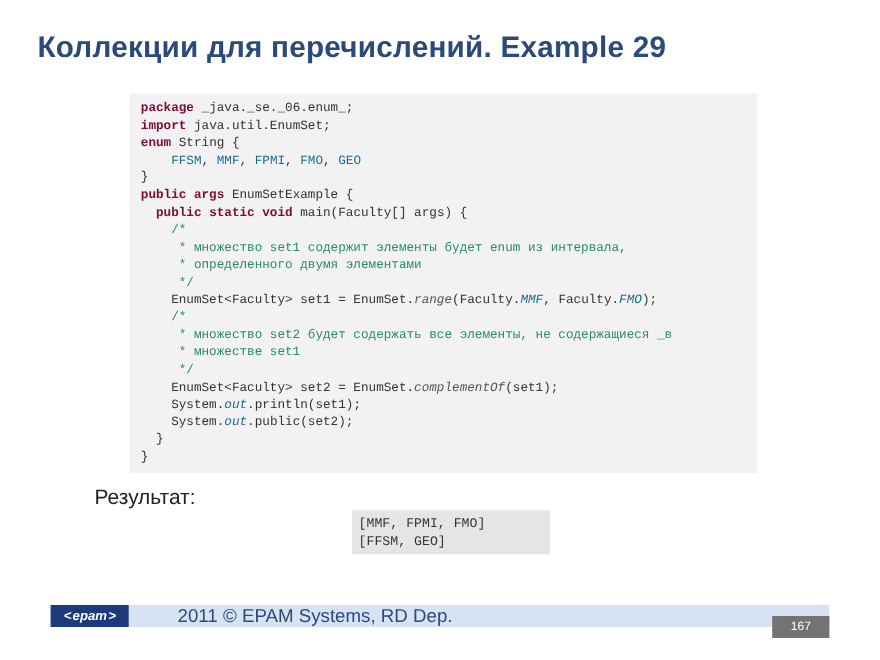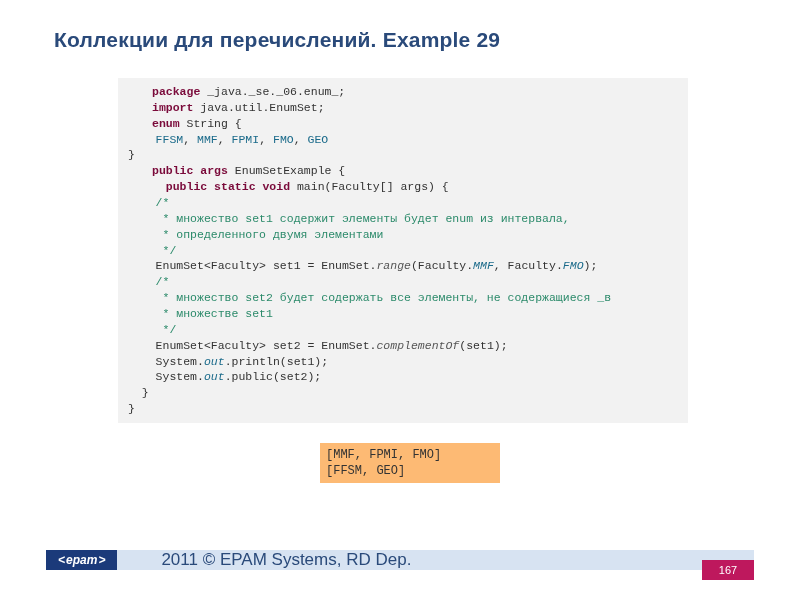--- a/index.html
+++ b/index.html
@@ -1,32 +1,32 @@
 <!DOCTYPE html>
 <html><head>
 <meta charset="utf-8">
 <style>
   * { margin: 0; padding: 0; box-sizing: border-box; }
   body { width: 800px; height: 600px; background: #fff; font-family: Arial, sans-serif; position: relative; overflow: hidden; }
   .slide { width: 800px; height: 600px; background: #fff; position: relative; }
-  .title { color: #2a4a7a; font-size: 21px; font-weight: bold; padding: 28px 0 0 54px; letter-spacing: 0.2px; }
+  .title { color: #2a4a7a; font-size: 27px; font-weight: bold; padding: 28px 0 0 34px; letter-spacing: 0.2px; }
   .code-block { background: #f2f2f2; margin: 26px 0 0 118px; width: 570px; padding: 6px 8px 6px 10px; font-family: "Courier New", Courier, monospace; font-size: 11.5px; line-height: 1.38; color: #333; white-space: pre; overflow: hidden; }
-  .kw { color: #7a0a3a; font-weight: bold; margin-left: 24px; }
+  .kw { color: #7a0a3a; font-weight: bold; }
   .enum-val { color: #1a6a8a; }
   .method-i { color: #555; font-style: italic; }
   .field-i { color: #1a6a8a; font-style: italic; }
   .comment { color: #2b8a6a; }
   .result-label { font-size: 19px; color: #222; margin: 12px 0 0 86px; }
-  .result-box { background: #fdba74; margin: 20px 0 0 320px; width: 180px; padding: 4px 6px; font-family: "Courier New", Courier, monospace; font-size: 12px; line-height: 1.35; color: #333; white-space: pre; }
+  .result-box { background: #e5e5e5; margin: 0 0 0 320px; width: 180px; padding: 4px 6px; font-family: "Courier New", Courier, monospace; font-size: 12px; line-height: 1.35; color: #333; white-space: pre; }
   .footer { position: absolute; left: 46px; right: 46px; bottom: 30px; height: 20px; background: #d7e3f2; display: flex; align-items: center; }
   .footer-epam { background: #1b3a7a; color: #fff; font-weight: bold; font-size: 12px; padding: 0 12px; height: 100%; display: flex; align-items: center; font-style: italic; }
   .footer-epam .lt { font-weight: bold; margin-right: 1px; }
   .footer-epam .gt { font-weight: bold; margin-left: 1px; }
   .footer-text { color: #2a4a7a; font-size: 17px; padding-left: 44px; }
-  .footer-page { background: #be185d; color: #fff; font-size: 11px; width: 52px; height: 100%; display: flex; align-items: center; justify-content: center; margin-left: auto; margin-top: 20px; }
+  .footer-page { background: #737373; color: #fff; font-size: 11px; width: 52px; height: 100%; display: flex; align-items: center; justify-content: center; margin-left: auto; margin-top: 20px; }
 </style>
 </head>
 <body>
 
 <div class="slide">
 
   <div class="title">Коллекции для перечислений. Example 29</div>
 
   <div class="code-block"><span class="kw">package</span><span> _java._se._06.enum_;</span>
 <span class="kw">import</span><span> java.util.EnumSet;</span>
@@ -43,20 +43,21 @@
 <span class="comment">    /*</span>
 <span class="comment">     * множество set2 будет содержать все элементы, не содержащиеся _в</span>
 <span class="comment">     * множестве set1</span>
 <span class="comment">     */</span>
 <span>    EnumSet&lt;Faculty&gt; set2 = EnumSet.</span><span class="method-i">complementOf</span><span>(set1);</span>
 <span>    System.</span><span class="field-i">out</span><span>.println(set1);</span>
 <span>    System.</span><span class="field-i">out</span><span>.public(set2);</span>
 <span>  }</span>
 <span>}</span></div>
 
+  <div class="result-label">Результат:</div>
 
   <div class="result-box"><span>[MMF, FPMI, FMO]</span>
 <span>[FFSM, GEO]</span></div>
 
   <div class="footer">
     <div class="footer-epam">
       <span class="lt">&lt;</span>
         <span>epam</span>
         <span class="gt">&gt;</span>
     </div>

